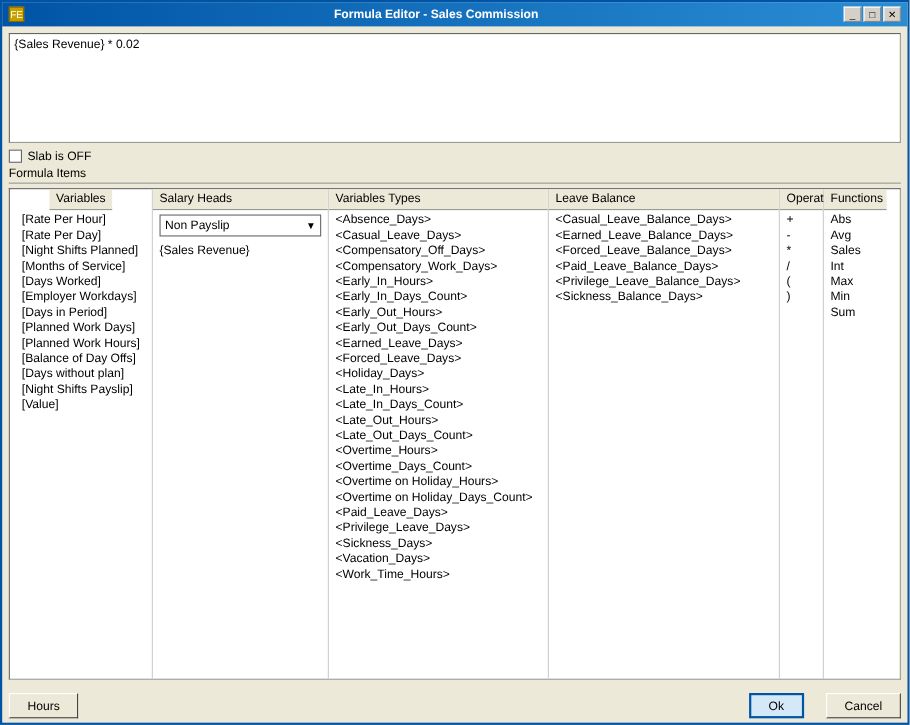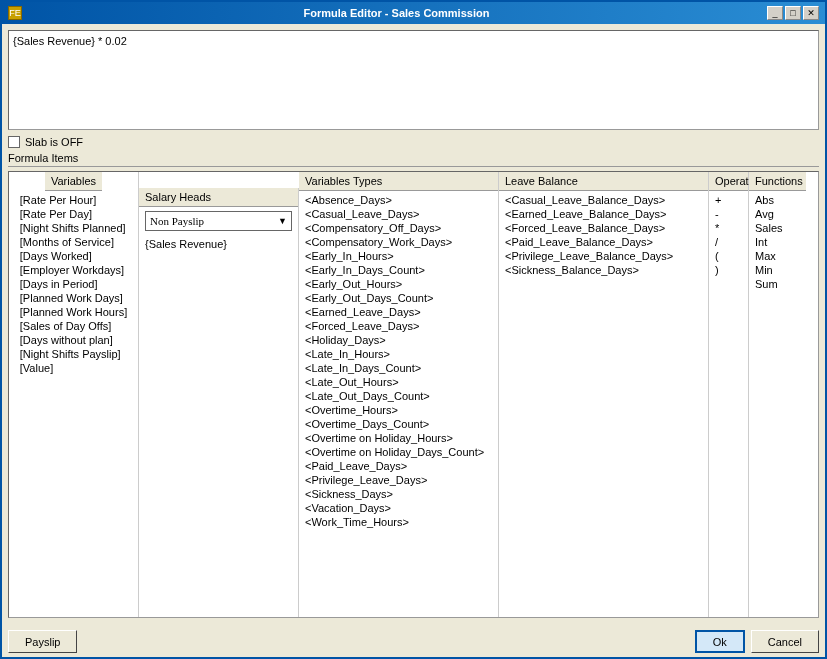--- a/index.html
+++ b/index.html
@@ -132,39 +132,38 @@
       flex: 1;
       padding: 2px 0;
     }
     .col-item {
       padding: 1px 6px;
       font-size: 11px;
       cursor: pointer;
       white-space: nowrap;
     }
     .col-variables { width: 130px; align-items: center; }
-    .col-salary { width: 160px; margin-top: 16px; }
+    .col-salary { width: 160px; }
     .col-attendance { width: 200px; }
     .col-leave { width: 210px; }
     .col-operators { width: 40px; }
     .col-functions { width: 57px; }
 
     .salary-dropdown {
       margin: 4px 6px;
       padding: 5px 4px;
       font-size: 11px;
       border: 1px solid #666;
       background: white;
       width: calc(100% - 12px);
       display: flex;
       align-items: center;
       justify-content: space-between;
       cursor: pointer;
       height: 20px;
-      font-family: Liberation Serif, serif;
     }
     .dropdown-arrow {
       font-size: 9px;
     }
 
     .footer-bar {
       display: flex;
       justify-content: space-between;
       align-items: center;
       padding: 6px 6px 4px;
@@ -229,21 +228,21 @@
 
         <div class="col-item">[Rate Per Hour]</div>
             <div class="col-item">[Rate Per Day]</div>
             <div class="col-item">[Night Shifts Planned]</div>
             <div class="col-item">[Months of Service]</div>
             <div class="col-item">[Days Worked]</div>
             <div class="col-item">[Employer Workdays]</div>
             <div class="col-item">[Days in Period]</div>
             <div class="col-item">[Planned Work Days]</div>
             <div class="col-item">[Planned Work Hours]</div>
-            <div class="col-item">[Sales of Day Offs]</div>
+            <div class="col-item">[Balance of Day Offs]</div>
             <div class="col-item">[Days without plan]</div>
             <div class="col-item">[Night Shifts Payslip]</div>
             <div class="col-item">[Value]</div>
           </div>
       </div>
 
       <div class="col-section col-salary">
         <div class="col-header">Salary Heads</div>
         <div class="salary-dropdown">
           <span>Non Payslip</span>
@@ -323,19 +322,19 @@
             <div class="col-item">Max</div>
             <div class="col-item">Min</div>
             <div class="col-item">Sum</div>
           </div>
       </div>
 
     </div>
   </div>
 
   <div class="footer-bar">
-    <button class="btn">Payslip</button>
-    <div style="display:flex; gap:6px;">
+    <button class="btn">Hours</button>
+    <div style="display:flex; gap:20px;">
       <button class="btn btn-ok">Ok</button>
       <button class="btn">Cancel</button>
     </div>
   </div>
 </div>
 
 </body></html>

